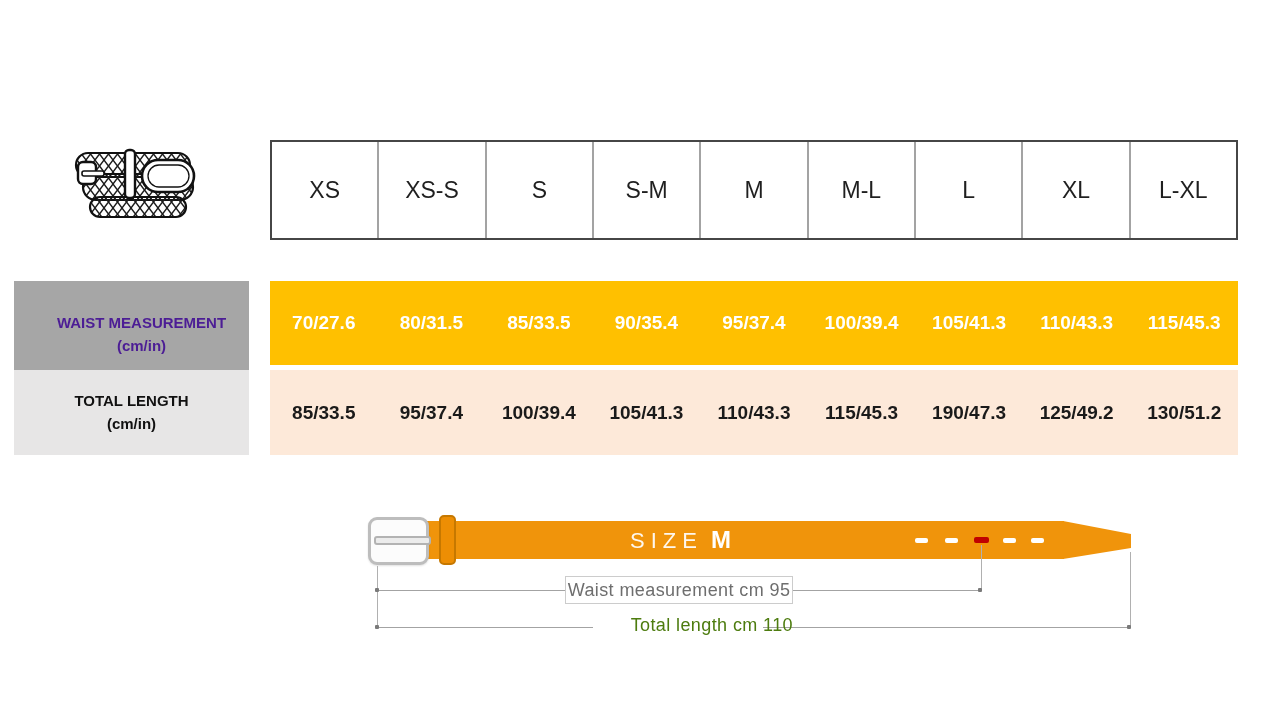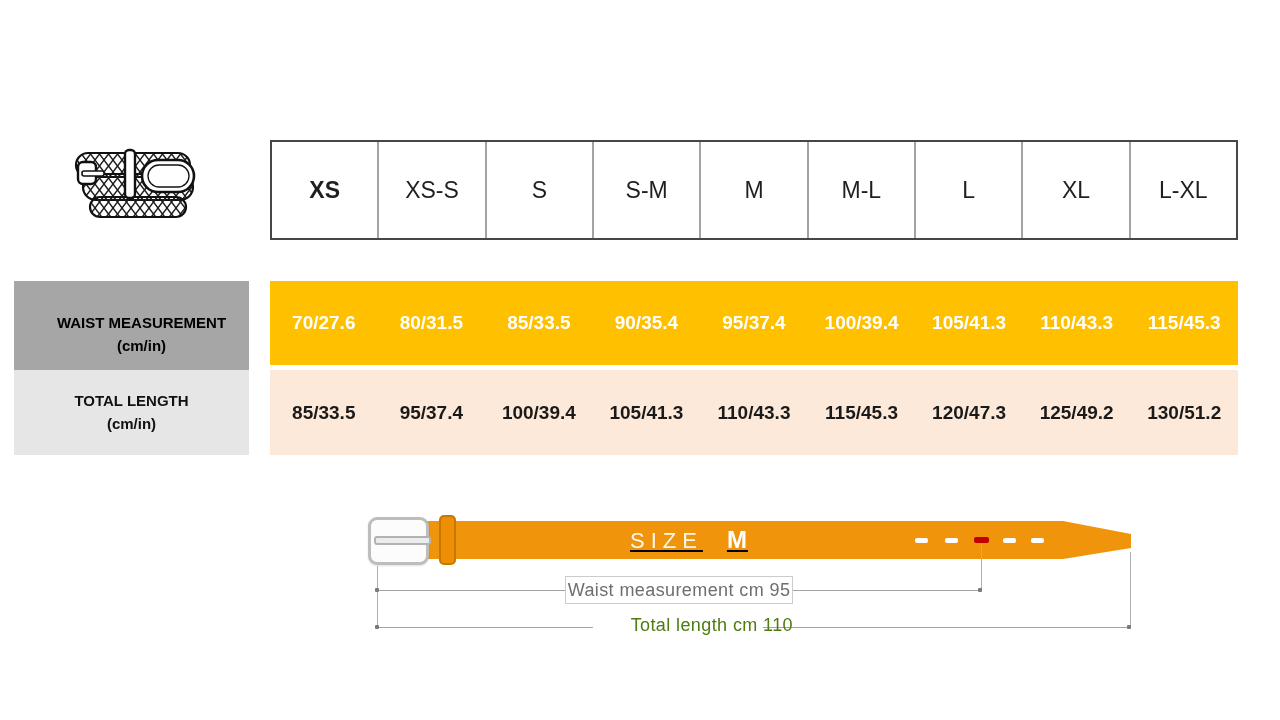--- a/index.html
+++ b/index.html
@@ -4,27 +4,27 @@
 <style>
   html,body{margin:0;padding:0;background:#fff;}
   .stage{position:relative;width:1280px;height:720px;background:#ffffff;overflow:hidden;
          font-family:"Liberation Sans", sans-serif;}
 
   
   .size-header{position:absolute;left:270px;top:140px;width:968px;height:100px;
                display:flex;border:2px solid #464646;box-sizing:border-box;background:#fff;}
   .size-header .hcell{flex:1;display:flex;align-items:center;justify-content:center;
                font-size:23px;color:#1f1f1f;border-left:2px solid #a3a3a3;box-sizing:border-box;}
-  .size-header .hcell:first-child{border-left:none;font-weight:bold;}
+  .size-header .hcell:first-child{border-left:none;}
 
   
   .row-labels{position:absolute;left:14px;width:235px;display:flex;align-items:center;
               justify-content:center;text-align:center;font-weight:bold;font-size:15px;
               white-space:pre-line;line-height:1.5;box-sizing:border-box;}
-  .label-waist{top:281px;height:107px;background:#A6A6A6;color:#000000;padding-left:20px;}
+  .label-waist{top:281px;height:107px;background:#A6A6A6;color:#4c1d95;padding-left:20px;}
   .label-length{top:370px;height:85px;background:#E7E6E6;color:#111111;}
 
   .data-row{position:absolute;left:270px;width:968px;display:grid;
             grid-template-columns:repeat(9,1fr);}
   .row-waist{top:281px;height:84px;}
   .row-length{top:370px;height:85px;}
   .dcell{display:flex;align-items:center;justify-content:center;font-weight:bold;font-size:19px;}
   .row-waist .dcell{background:#FFC000;color:#ffffff;}
   .row-length .dcell{background:#FDE9D9;color:#1a1a1a;}
 
@@ -34,21 +34,21 @@
   
   .strap{position:absolute;left:427px;top:521px;width:637px;height:38px;background:#F0940B;}
   .strap-tip{position:absolute;left:1063px;top:521px;width:68px;height:38px;}
   .buckle{position:absolute;left:368px;top:517px;width:61px;height:48px;background:#fcfcfc;
           border:3px solid #bdbdbd;border-radius:9px;box-sizing:border-box;
           box-shadow:0 1px 2px rgba(0,0,0,0.12);}
   .prong{position:absolute;left:374px;top:536px;width:57px;height:9px;background:#ececec;
          border:2px solid #b3b3b3;border-radius:3px;box-sizing:border-box;}
   .keeper{position:absolute;left:439px;top:515px;width:17px;height:50px;background:#ED8E04;
           border:2px solid #c67800;border-radius:5px;box-sizing:border-box;}
-  .size-text{position:absolute;left:630px;top:526px;display:flex;align-items:baseline;gap:24px;text-decoration:underline;}
+  .size-text{position:absolute;left:630px;top:526px;display:flex;align-items:baseline;gap:8px;}
   .size-text .sz{font-size:22px;letter-spacing:6px;color:rgba(255,255,255,0.93);}
   .size-text .szv{font-size:24px;font-weight:bold;color:#ffffff;letter-spacing:1px;}
   .hole{position:absolute;top:538px;width:13px;height:5px;border-radius:2px;background:#ffffff;}
   .hole.red{background:#C00000;width:15px;height:6px;top:537px;}
 
   
   .hline{position:absolute;height:0;border-top:1px solid #a3a3a3;}
   .vline{position:absolute;width:0;border-left:1px solid #b0b0b0;}
   .dot{position:absolute;width:4px;height:4px;background:#7a7a7a;border-radius:1px;}
   .waist-box{position:absolute;left:565px;top:576px;width:228px;height:28px;background:#ffffff;
@@ -107,21 +107,21 @@
     <div class="dcell">115/45.3</div>
   </div>
 
   <div class="data-row row-length">
     <div class="dcell">85/33.5</div>
     <div class="dcell">95/37.4</div>
     <div class="dcell">100/39.4</div>
     <div class="dcell">105/41.3</div>
     <div class="dcell">110/43.3</div>
     <div class="dcell">115/45.3</div>
-    <div class="dcell">120/47.3</div>
+    <div class="dcell">190/47.3</div>
     <div class="dcell">125/49.2</div>
     <div class="dcell">130/51.2</div>
   </div>
 
   <div class="strap"></div>
   <svg class="strap-tip" viewBox="0 0 68 38" xmlns="http://www.w3.org/2000/svg">
     <polygon points="0,0 68,13 68,27 0,38" fill="#F0940B"></polygon>
   </svg>
   <div class="buckle"></div>
   <div class="prong"></div>

